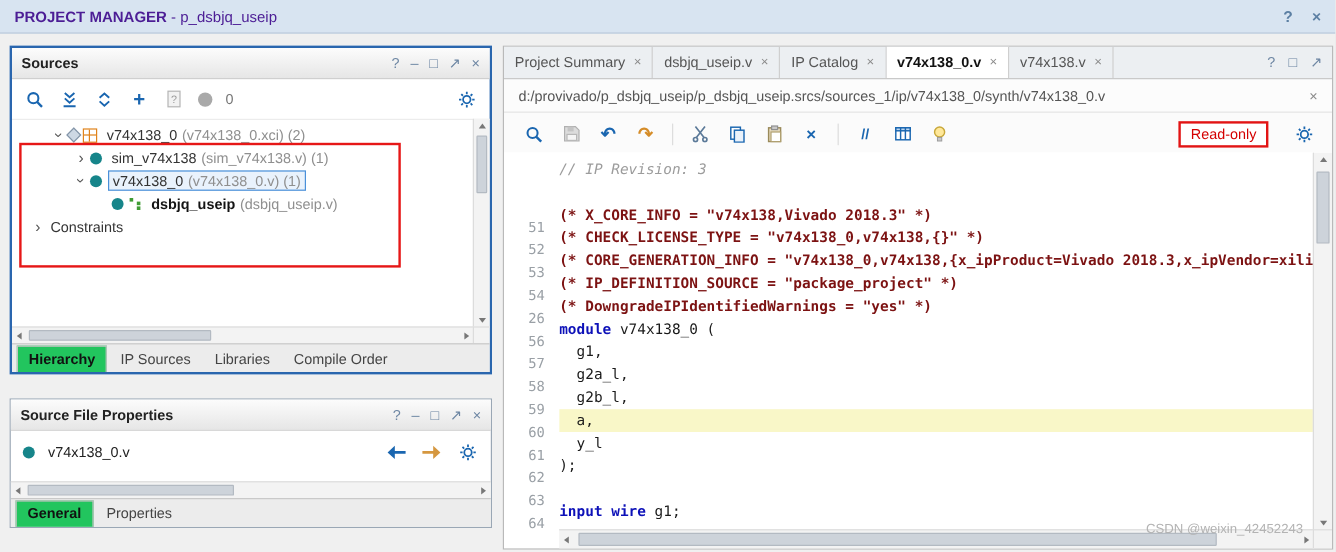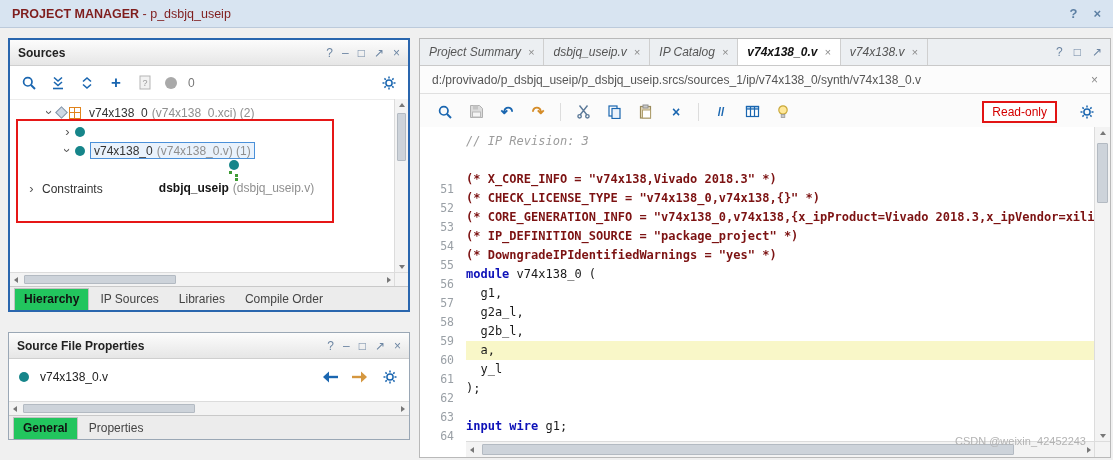--- a/index.html
+++ b/index.html
@@ -2,21 +2,21 @@
 <html><head>
 <meta charset="utf-8">
 <style>
   html,body{margin:0;padding:0;background:#e6e6e6;}
   .page{position:relative;width:1113px;height:460px;background:#f0f0f0;overflow:hidden;
         font-family:"Liberation Sans",sans-serif;font-size:12px;color:#333;}
 
   
   .titlebar{position:absolute;left:0;top:0;width:100%;height:28px;background:#d8e4f1;
             border-bottom:1px solid #bccadb;display:flex;align-items:center;padding:0 12px;box-sizing:border-box;}
-  .tb-title{font-size:12.5px;color:#7f1d1d;}
+  .tb-title{font-size:12.5px;color:#4c1d95;}
   .tb-title b{font-weight:bold;}
   .tb-icons{margin-left:auto;display:flex;gap:16px;color:#5c7fa3;font-size:13px;font-weight:bold;}
   .wicon{cursor:pointer;}
 
   
   .panel{position:absolute;background:#fff;box-sizing:border-box;}
   .panel.sources{left:8px;top:38px;width:402px;height:274px;border:2px solid #2a66ae;}
   .panel.props{left:8px;top:332px;width:402px;height:108px;border:1px solid #9aa7b5;}
   .phead{height:25px;background:linear-gradient(#fcfcfc,#e6e6e6);border-bottom:1px solid #cfcfcf;
          display:flex;align-items:center;padding:0 8px;}
@@ -78,21 +78,21 @@
 
   
   .props-row{display:flex;align-items:center;padding:9px 10px 0 10px;gap:6px;}
   .props-file{font-size:12px;color:#222;}
   .props-icons{margin-left:auto;display:flex;gap:12px;align-items:center;}
 
   
   .editor{position:absolute;left:419px;top:38px;width:692px;height:420px;background:#fff;
           border:1px solid #b9b9b9;box-sizing:border-box;}
   .etabs{height:26px;background:#eceff2;border-bottom:1px solid #c9c9c9;display:flex;align-items:stretch;position:relative;}
-  .etab{display:flex;align-items:center;padding:0 9px;border-right:1px solid #cfcfcf;color:#555;cursor:pointer;font-style:italic;}
+  .etab{display:flex;align-items:center;padding:0 9px;border-right:1px solid #cfcfcf;color:#555;cursor:pointer;}
   .etab.active{background:#fff;color:#111;}
   .etab.active .etab-label{font-weight:bold;}
   .etab-label{font-size:12px;white-space:nowrap;}
   .etab-close{margin-left:7px;color:#8a8a8a;font-size:11px;}
   .ecorner{position:absolute;right:8px;top:0;bottom:0;display:flex;align-items:center;gap:11px;color:#6d86a3;font-size:12px;}
   .epath{height:27px;display:flex;align-items:center;padding:0 12px;border-bottom:1px solid #e0e0e0;color:#555;background:#fcfcfc;}
   .epath-close{margin-left:auto;color:#8a8a8a;font-size:12px;cursor:pointer;}
   .etools{height:35px;display:flex;align-items:center;gap:13px;padding:0 14px 0 16px;border-bottom:1px solid #cfcfcf;background:#fbfbfb;}
   .tsep{width:1px;height:18px;background:#ddd;}
   .txticon{color:#1a66b0;font-weight:bold;cursor:pointer;}
@@ -195,30 +195,34 @@
             <span class="ip-grid"></span>
           </span>
           <span class="tlabel-wrap">
             <span class="tlabel">v74x138_0</span>
             <span class="tsuffix">(v74x138_0.xci) (2)</span>
           </span>
         </div>
         <div class="trow" style="padding-left: 50px;">
           <span class="exp">›</span>
           <span class="ic-circle"></span>
+          <span class="tlabel-wrap">
+            <span class="tlabel">sim_v74x138</span>
+            <span class="tsuffix">(sim_v74x138.v) (1)</span>
+          </span>
         </div>
         <div class="trow" style="padding-left: 50px;">
           <span class="exp down">›</span>
           <span class="ic-circle"></span>
           <span class="tlabel-wrap selbox">
             <span class="tlabel">v74x138_0</span>
             <span class="tsuffix">(v74x138_0.v) (1)</span>
           </span>
         </div>
-        <div class="trow" style="padding-left: 68px; flex-direction: column;">
+        <div class="trow" style="padding-left: 68px;">
           <span class="exp"></span>
           <span class="ic-circle"></span>
           <span class="ic-treeg"></span>
           <span class="tlabel-wrap">
             <span class="tlabel bold">dsbjq_useip</span>
             <span class="tsuffix">(dsbjq_useip.v)</span>
           </span>
         </div>
         <div class="trow" style="padding-left: 14px;">
           <span class="exp">›</span>
@@ -405,21 +409,21 @@
           </svg>
       </span>
     </div>
 
     <div class="ecode">
       <div class="gutter" id="gutter">
           <div class="gnum">51</div>
           <div class="gnum">52</div>
           <div class="gnum">53</div>
           <div class="gnum">54</div>
-          <div class="gnum">55</div>
+          <div class="gnum">26</div>
           <div class="gnum">56</div>
           <div class="gnum">57</div>
           <div class="gnum">58</div>
           <div class="gnum">59</div>
           <div class="gnum">60</div>
           <div class="gnum">61</div>
           <div class="gnum">62</div>
           <div class="gnum">63</div>
           <div class="gnum">64</div>
           <div class="gnum">65</div>

